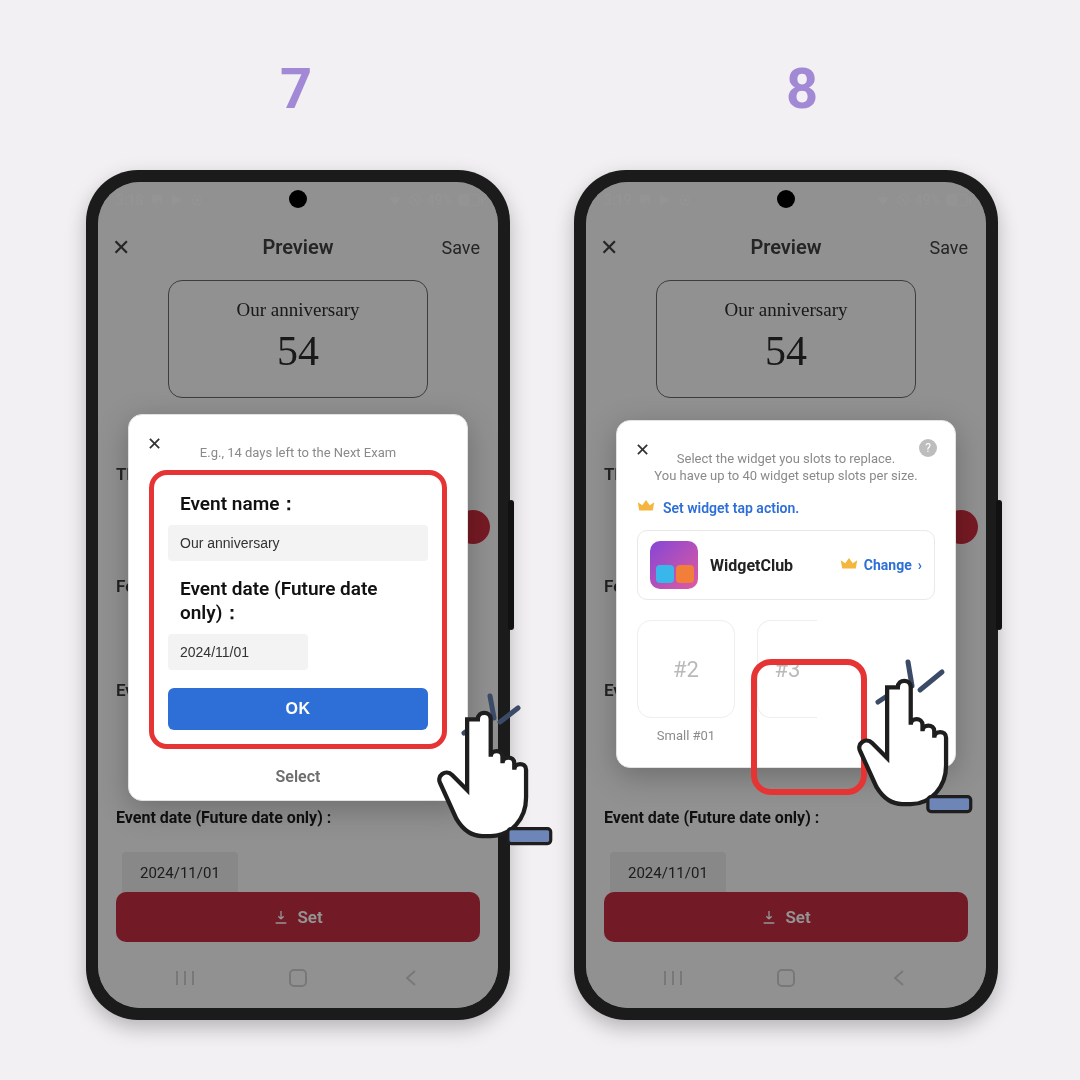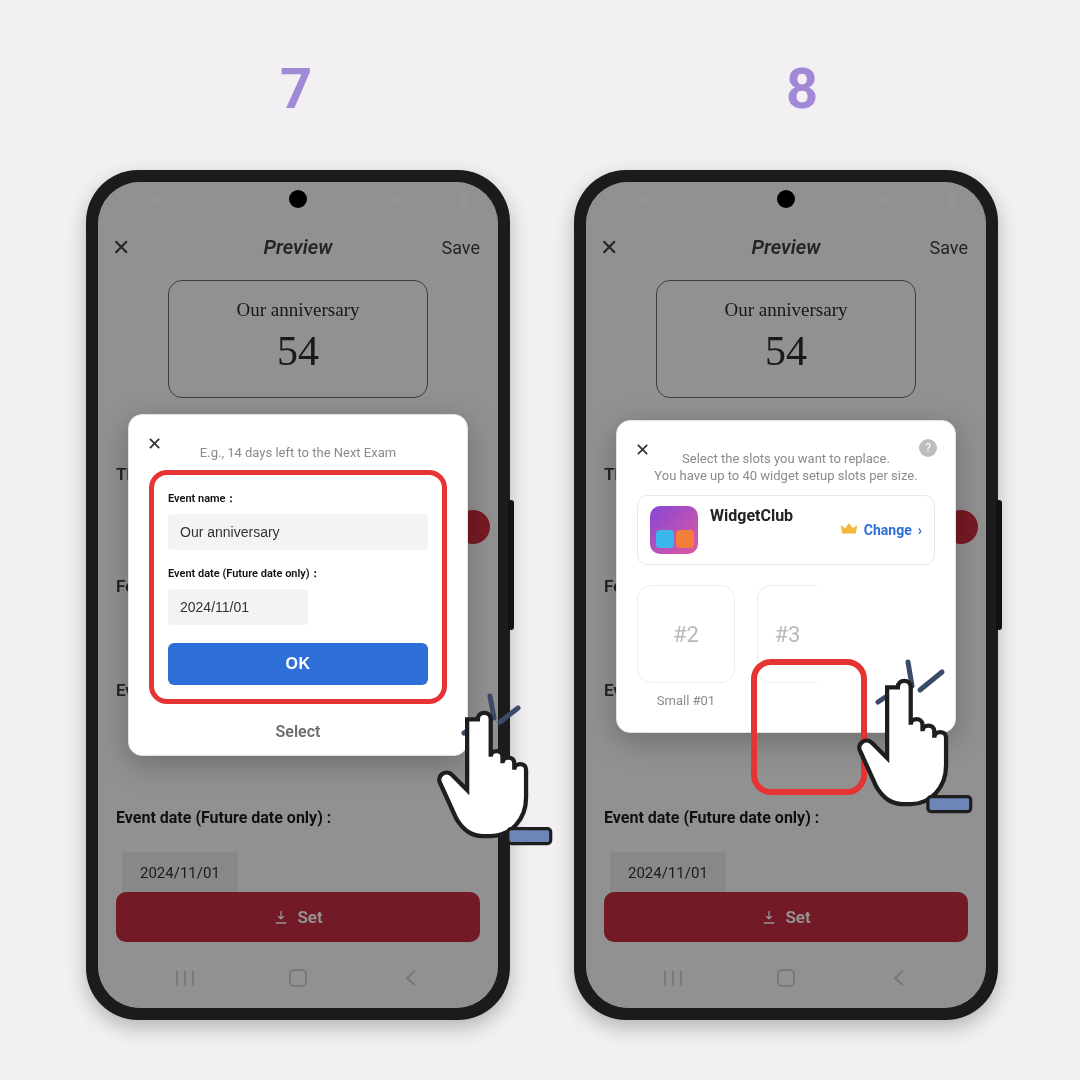--- a/index.html
+++ b/index.html
@@ -61,21 +61,21 @@
   .status .st-right { display:flex; gap:5px; align-items:center; }
   .batt { display:inline-block; width:22px; height:12px; border:1.5px solid #fff; border-radius:3px; position:relative;}
   .batt::after{content:"";position:absolute;right:-4px;top:3px;width:2px;height:6px;background:#fff;border-radius:1px;}
   .batt i{display:block;height:100%;width:48%;background:#fff;}
 
   .appbar {
     position:absolute; top:40px; left:0; right:0; height:50px;
     display:flex; align-items:center; justify-content:center;
     color:#404040;
   }
-  .appbar .title{font-size:20px;font-weight:600;font-style:italic;}
+  .appbar .title{font-size:20px;font-weight:600;}
   .appbar .close{position:absolute;left:14px;font-size:22px;}
   .appbar .save{position:absolute;right:18px;font-size:18px;}
 
   .card {
     position:absolute; top:98px; left:70px; right:70px;
     border:1px solid #6a6a6a; border-radius:14px; padding:18px 10px 22px;
     text-align:center; color:#2b2b2b; font-family:"Georgia",serif;
   }
   .card .t1{font-size:19px;}
   .card .big{font-size:42px;font-weight:500;margin-top:6px;}
@@ -113,42 +113,42 @@
     padding:18px 20px 14px;
   }
   .dialog .d-close{position:absolute;left:18px;top:18px;font-size:18px;color:#333;cursor:pointer;}
   .dialog .d-title{text-align:center;font-size:17px;font-weight:700;color:#111;}
   .dialog .d-sub{text-align:center;color:#8a8a8a;font-size:13px;margin-top:12px;}
 
   .outline-box{
     border:5px solid #e63434;border-radius:18px;
     padding:12px 14px 14px;margin-top:10px;
   }
-  .f-label{font-size:11px;color:#111;font-weight:600;margin-top:4px;}
+  .f-label{font-size:19px;color:#111;font-weight:600;margin-top:4px;margin-left:12px;}
   .f-input{
     width:100%;background:#f3f3f3;border:none;border-radius:4px;
     padding:10px 12px;font-size:14px;color:#333;margin-top:8px;
   }
   .ok-btn{
     display:block;width:100%;margin-top:18px;height:42px;
     background:#2d6fd6;color:#fff;border:none;border-radius:6px;
     font-size:16px;font-weight:700;letter-spacing:.5px;
   }
   .cancel{
     text-align:center;color:#6d6d6d;font-weight:600;font-size:16px;margin-top:18px;
   }
 
   
   .d-help{position:absolute;right:18px;top:18px;width:18px;height:18px;border-radius:50%;background:#bdbdbd;color:#fff;font-size:12px;text-align:center;line-height:18px;}
   .tap-row{display:flex;align-items:center;gap:8px;margin-top:14px;color:#2d6fd6;font-size:14px;font-weight:600;}
   .widget-row{
     display:flex;align-items:center;justify-content:space-between;
     border:1px solid #e9e9e9;border-radius:10px;padding:10px 12px;margin-top:12px;
   }
-  .widget-row .left{display:flex;gap:12px;}
+  .widget-row .left{display:flex;align-items:center;gap:12px;}
   .wicon{
     width:48px;height:48px;border-radius:10px;
     background:linear-gradient(135deg,#8546d6,#e05aa0);
     position:relative;
   }
   .wicon::after{
     content:"";position:absolute;left:6px;bottom:6px;width:18px;height:18px;
     background:#39b6ea;border-radius:4px;box-shadow:20px 0 0 #f17f3a;
   }
   .change{color:#2d6fd6;font-weight:700;font-size:14px;display:flex;align-items:center;gap:6px;}
@@ -357,23 +357,29 @@
         <svg width="22" height="22">
             <path fill="none" stroke="#cfcfcf" stroke-width="2" d="M15 4L7 11l8 7"></path>
           </svg>
       </div>
 
       <div class="dim"></div>
 
       <div class="dialog" style="top:238px;padding-bottom:24px;">
         <span class="d-close">✕</span>
         <span class="d-help">?</span>
-        <div class="d-sub">Select the slots you want to replace.</div>
+        <div class="d-sub">Select the widget you slots to replace.</div>
         <div class="d-sub" style="margin-top:2px">You have up to 40 widget setup slots per size.</div>
 
+        <div class="tap-row">
+          <span class="crown"><svg viewBox="0 0 24 24">
+                <path d="M3 18h18l2-11-6 4-5-7-5 7-6-4z"></path>
+              </svg></span>
+          <span>Set widget tap action.</span>
+        </div>
 
         <div class="widget-row">
           <div class="left">
             <div class="wicon"></div>
             <span style="font-weight:700;font-size:16px;color:#222">WidgetClub</span>
           </div>
           <div class="change">
             <span class="crown"><svg viewBox="0 0 24 24">
                   <path d="M3 18h18l2-11-6 4-5-7-5 7-6-4z"></path>
                 </svg></span>

